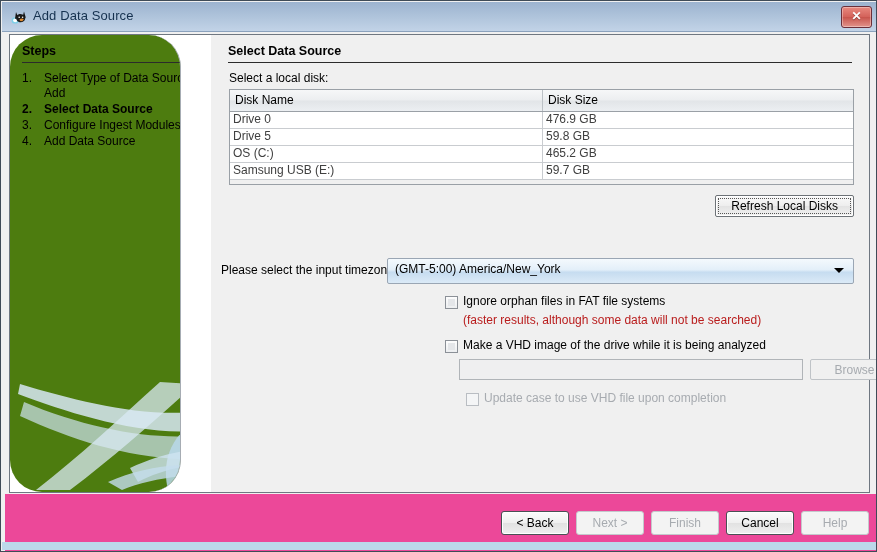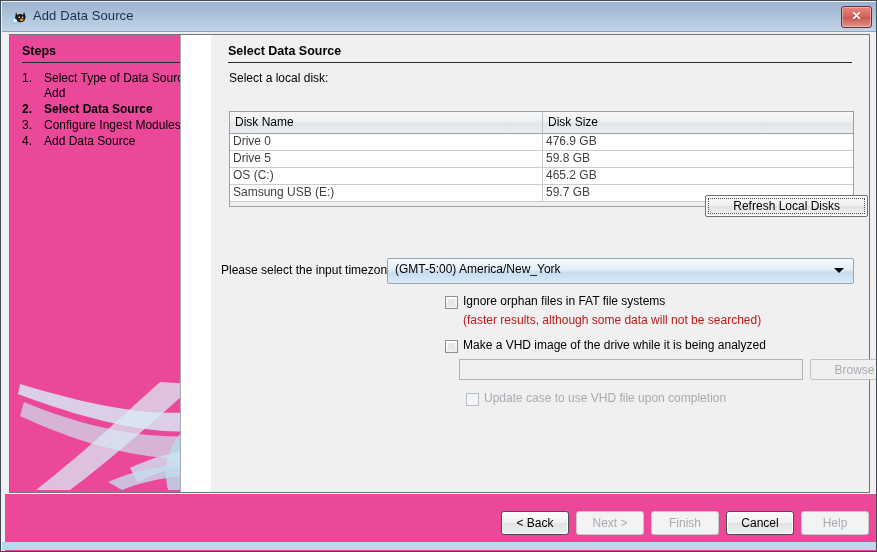--- a/index.html
+++ b/index.html
@@ -73,24 +73,25 @@
     background: #ffffff;
     border: 1px solid #6f7781;
     box-sizing: border-box;
   }
 
   
   #steps-pane {
     position: absolute;
     left: 0; top: 0;
     width: 171px; height: 457px;
-    background: #ec4899;
+    background: #4d7c0f;
     border-right: 1px solid #a6acb3;
     box-sizing: border-box;
     overflow: hidden;
+    border-radius: 32px;
   }
   #steps-title {
     position: absolute;
     left: 12px; top: 9px;
     font-size: 12.5px;
     font-weight: bold;
     color: #000;
   }
   #steps-rule {
     position: absolute;
@@ -154,21 +155,21 @@
   #select-disk-label {
     position: absolute;
     left: 18px; top: 36px;
     font-size: 12px;
     color: #000;
   }
 
   
   #disk-table {
     position: absolute;
-    left: 18px; top: 76px;
+    left: 18px; top: 54px;
     width: 625px; height: 96px;
     border: 1px solid #9aa0a6;
     background: #ffffff;
     box-sizing: border-box;
     overflow: hidden;
   }
   .tbl-head {
     display: flex;
     height: 21px;
     background: linear-gradient(to bottom, #f6f7f8 0%, #eceef0 48%, #e2e5e8 52%, #eceff2 100%);
@@ -200,23 +201,23 @@
   .tbl-row .cell.c0 { width: 313px; border-right: 1px solid #c9ccd0; }
   .tbl-row .cell.c1 { flex: 1 1 auto; }
   .tbl-filler {
     height: 12px;
     background: #f0f0f0;
   }
 
   
   #refresh-btn {
     position: absolute;
-    right: 1px; top: 160px;
+    right: 15px; top: 160px;
     height: 22px;
-    padding: 0 27px;
+    padding: 0 15px;
     font-family: "Liberation Sans", sans-serif;
     font-size: 12px;
     color: #000;
     background: linear-gradient(to bottom, #fafafa 0%, #eeeeee 48%, #e3e3e3 52%, #f2f2f2 100%);
     border: 1px solid #6d7277;
     border-radius: 2px;
     box-shadow: inset 0 0 0 1px #ffffff;
     cursor: pointer;
     outline: 1px dotted #555;
     outline-offset: -4px;

